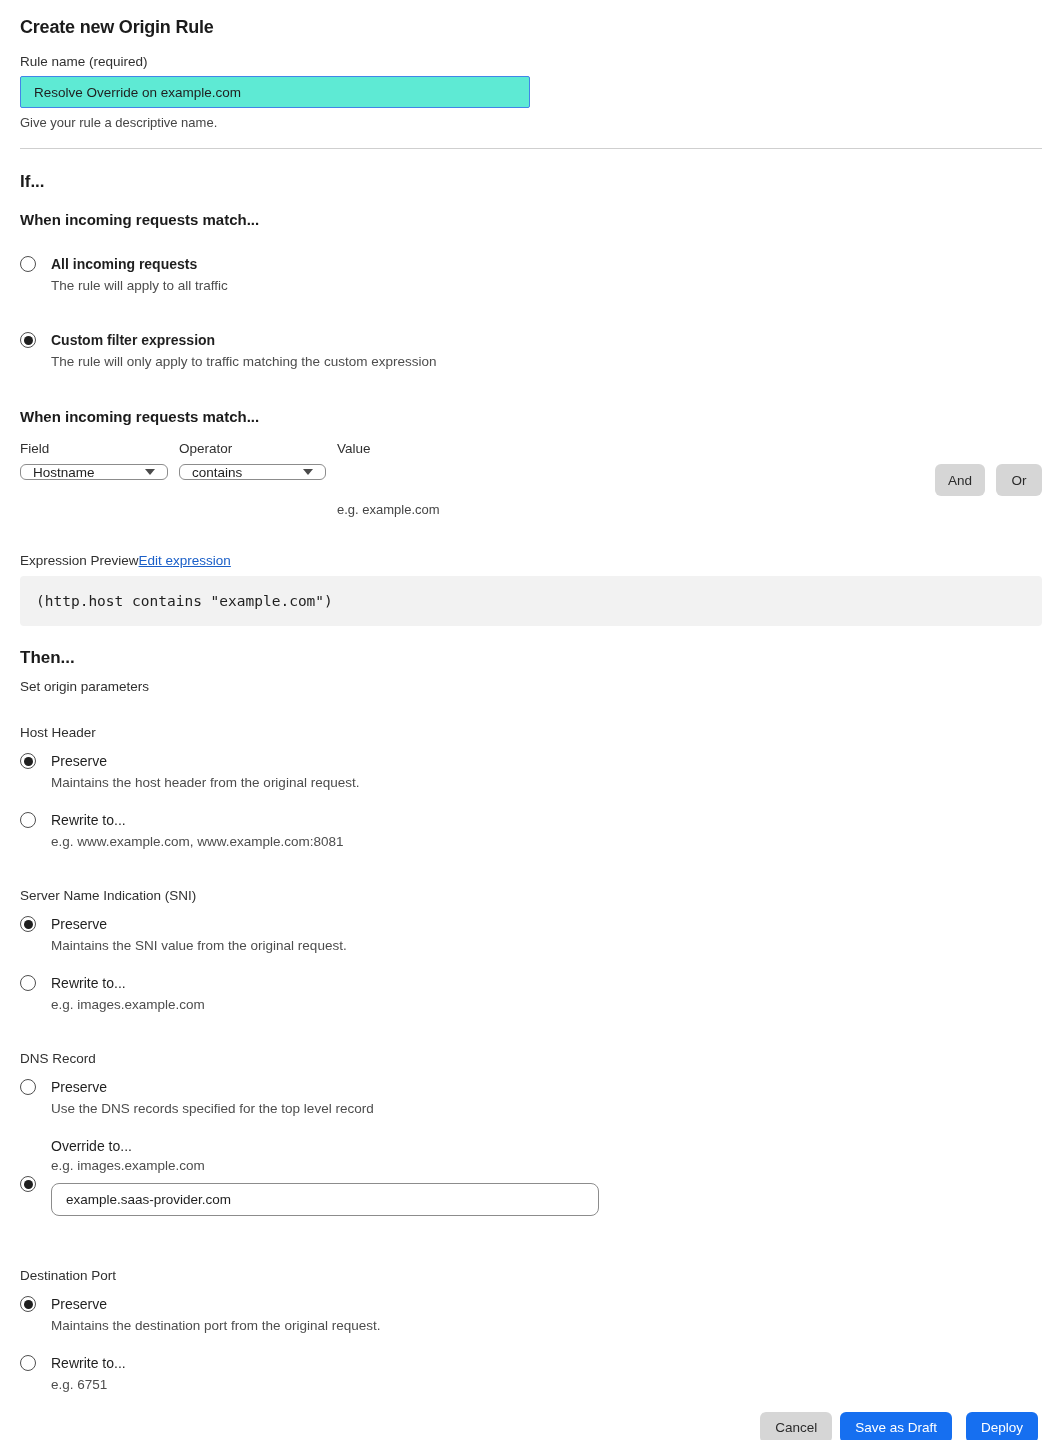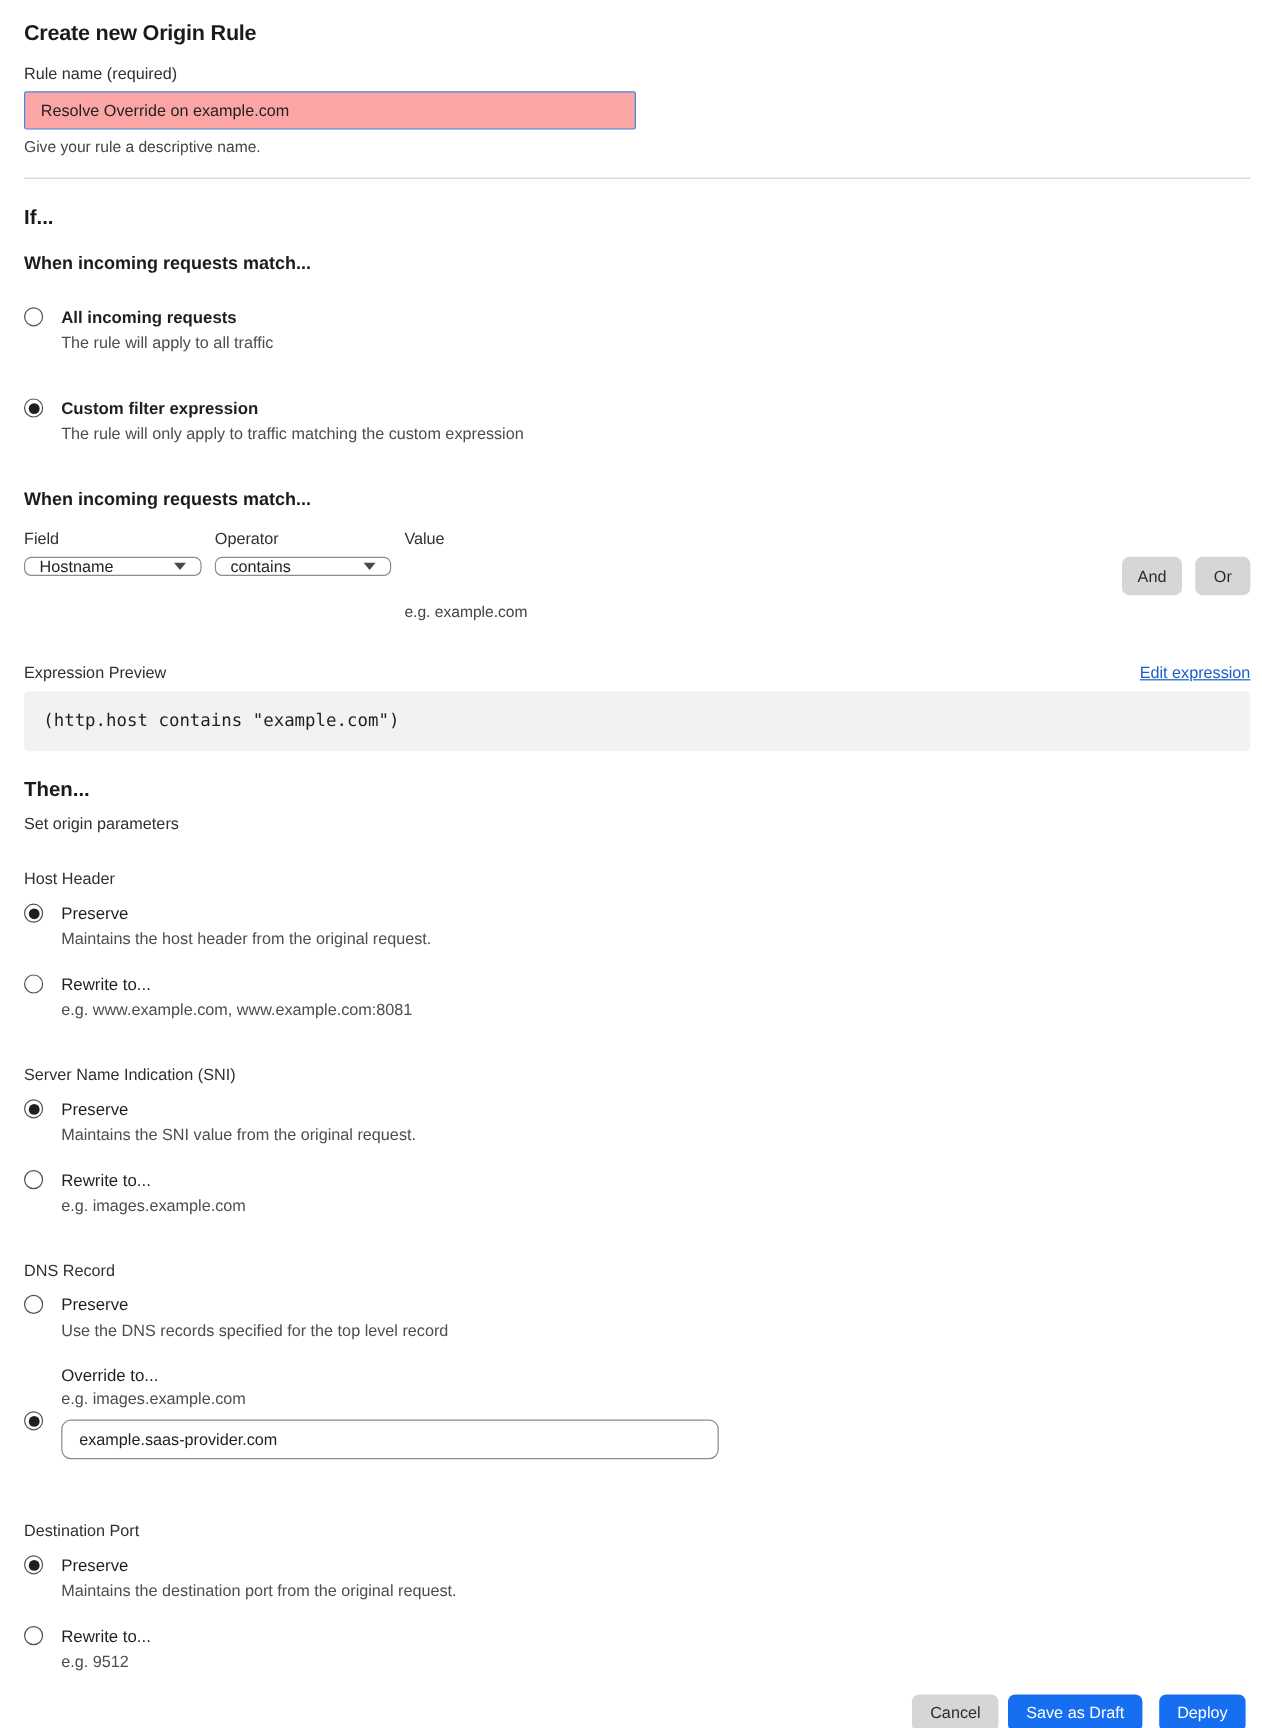--- a/index.html
+++ b/index.html
@@ -16,21 +16,21 @@
   .page-title {
     font-size: 18px; font-weight: 700; color: #1b1b1b;
     margin: 9px 0 0 0; letter-spacing: -0.2px;
   }
 
   .field-label { margin-top: 16px; font-size: 13.5px; color: #303030; }
   .rule-name-input {
     display: block; margin-top: 7px; width: 510px; height: 32px;
     border: 1px solid #4285e8; border-radius: 2px;
     padding: 0 13px; font-size: 13.5px; color: #1f1f1f;
-    font-family: "Liberation Sans", sans-serif; outline: none; background: #fca5a5;
+    font-family: "Liberation Sans", sans-serif; outline: none; background: #5eead4;
   }
   .field-help { margin-top: 7px; font-size: 13px; color: #454545; }
 
   .divider { border: none; border-top: 1px solid #cfcfcf; margin: 18px 0 0 0; }
 
   .h-if { font-size: 17px; font-weight: 700; color: #1b1b1b; margin-top: 23px; }
   .h-match { font-size: 15px; font-weight: 700; color: #1b1b1b; margin-top: 19px; }
 
   .option { display: flex; align-items: flex-start; }
   .radio {
@@ -69,21 +69,21 @@
     width: 100%; height: 32px; background: #e9f1fe;
     border: 1px solid #90a7c8; border-radius: 6px; padding: 0 12px;
     font-size: 13.5px; color: #1f1f1f; font-family: "Liberation Sans", sans-serif; outline: none;
   }
   .btn-gray {
     height: 32px; background: #d6d6d6; color: #2b2b2b; border: none; border-radius: 6px;
     font-size: 13.5px; font-family: "Liberation Sans", sans-serif; cursor: pointer; width: 100%;
   }
   .value-help { font-size: 13px; color: #454545; grid-column: 3; margin-top: -2px; }
 
-  .preview-head { display: flex; justify-content: space-between; align-items: flex-end; margin-top: 36px; }
+  .preview-head { display: flex; align-items: flex-end; margin-top: 36px; }
   .preview-label { font-size: 13.5px; color: #303030; }
   .edit-link { font-size: 13.5px; color: #1a5fc8; text-decoration: underline; cursor: pointer; }
   .code-box {
     margin-top: 8px; background: #f2f2f2; border-radius: 4px;
     padding: 17px 16px; font-family: "DejaVu Sans Mono", monospace;
     font-size: 14.5px; color: #1f1f1f;
   }
 
   .h-then { font-size: 17px; font-weight: 700; color: #1b1b1b; margin-top: 22px; }
   .then-sub { margin-top: 11px; font-size: 13.5px; color: #303030; }
@@ -232,21 +232,21 @@
     <span class="radio checked"></span>
     <span class="option-text">
       <span class="option-label">Preserve</span>
       <span class="option-desc">Maintains the destination port from the original request.</span>
     </span>
   </label>
   <label class="option opt-b">
     <span class="radio"></span>
     <span class="option-text">
       <span class="option-label">Rewrite to...</span>
-      <span class="option-desc">e.g. 9512</span>
+      <span class="option-desc">e.g. 6751</span>
     </span>
   </label>
 
   <div class="footer">
     <button class="btn cancel">Cancel</button>
     <button class="btn blue">Save as Draft</button>
     <button class="btn blue deploy">Deploy</button>
   </div>
 
 </div>

